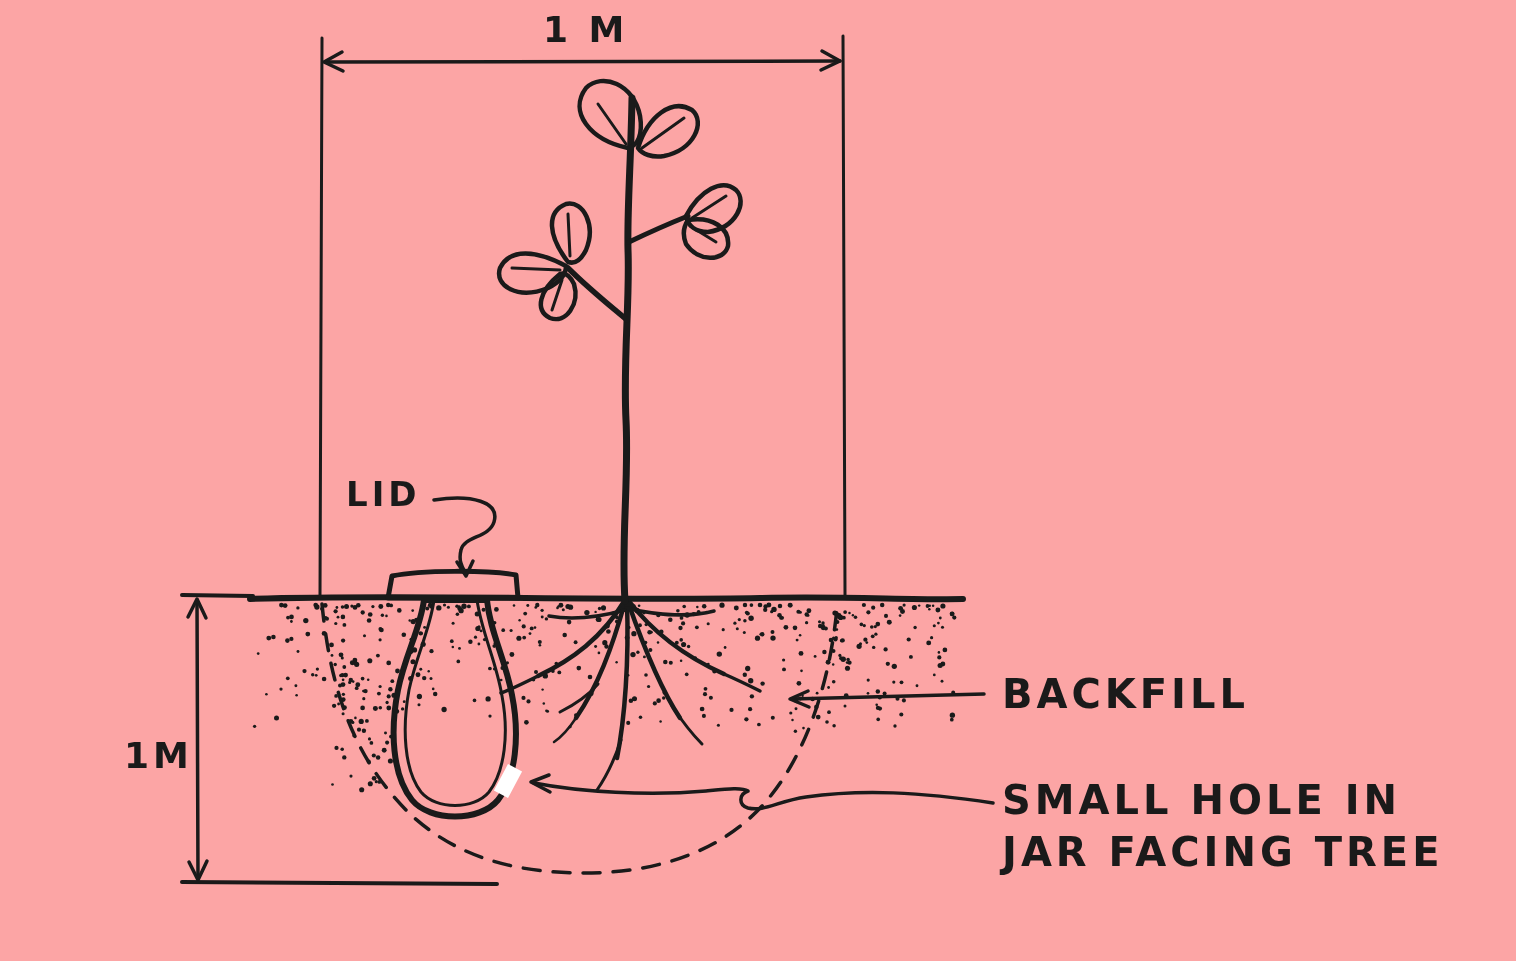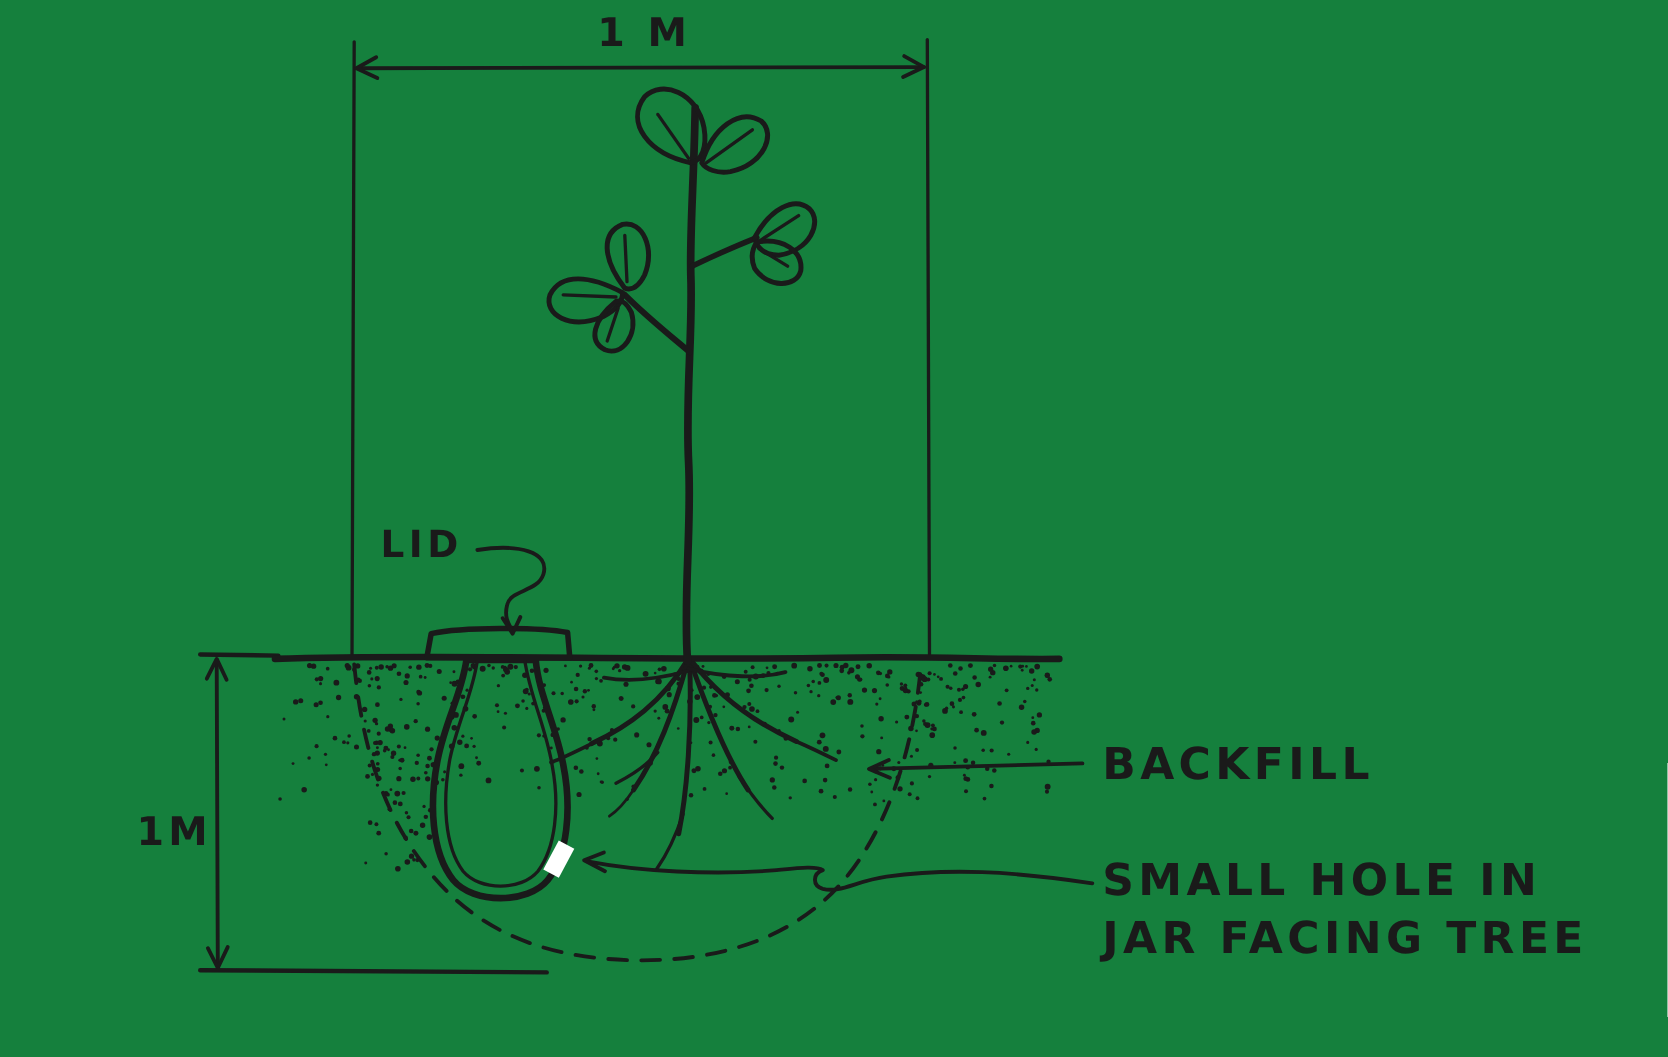--- a/index.html
+++ b/index.html
@@ -1,17 +1,17 @@
 <!DOCTYPE html>
 <html><head>
 <meta charset="utf-8">
 <style>
   html,body{margin:0;padding:0;background:#ffffff;}
   body{width:1516px;height:961px;overflow:hidden;font-family:"DejaVu Sans",sans-serif;}
-  .sketch-wrap{position:relative;width:1516px;height:961px;background:#15803d;}
+  .sketch-wrap{position:relative;width:1516px;height:961px;background:#fca5a5;}
   svg{display:block;}
   .ink{stroke:#1a1a1a;fill:none;stroke-linecap:round;stroke-linejoin:round;}
   .hand{font-family:"DejaVu Sans",sans-serif;font-weight:700;fill:#1a1a1a;letter-spacing:4px;}
   .hand-sm{font-size:34px;}
   .hand-md{font-size:36px;}
   .hand-lg{font-size:40px;}
 </style>
 </head>
 <body>
 

